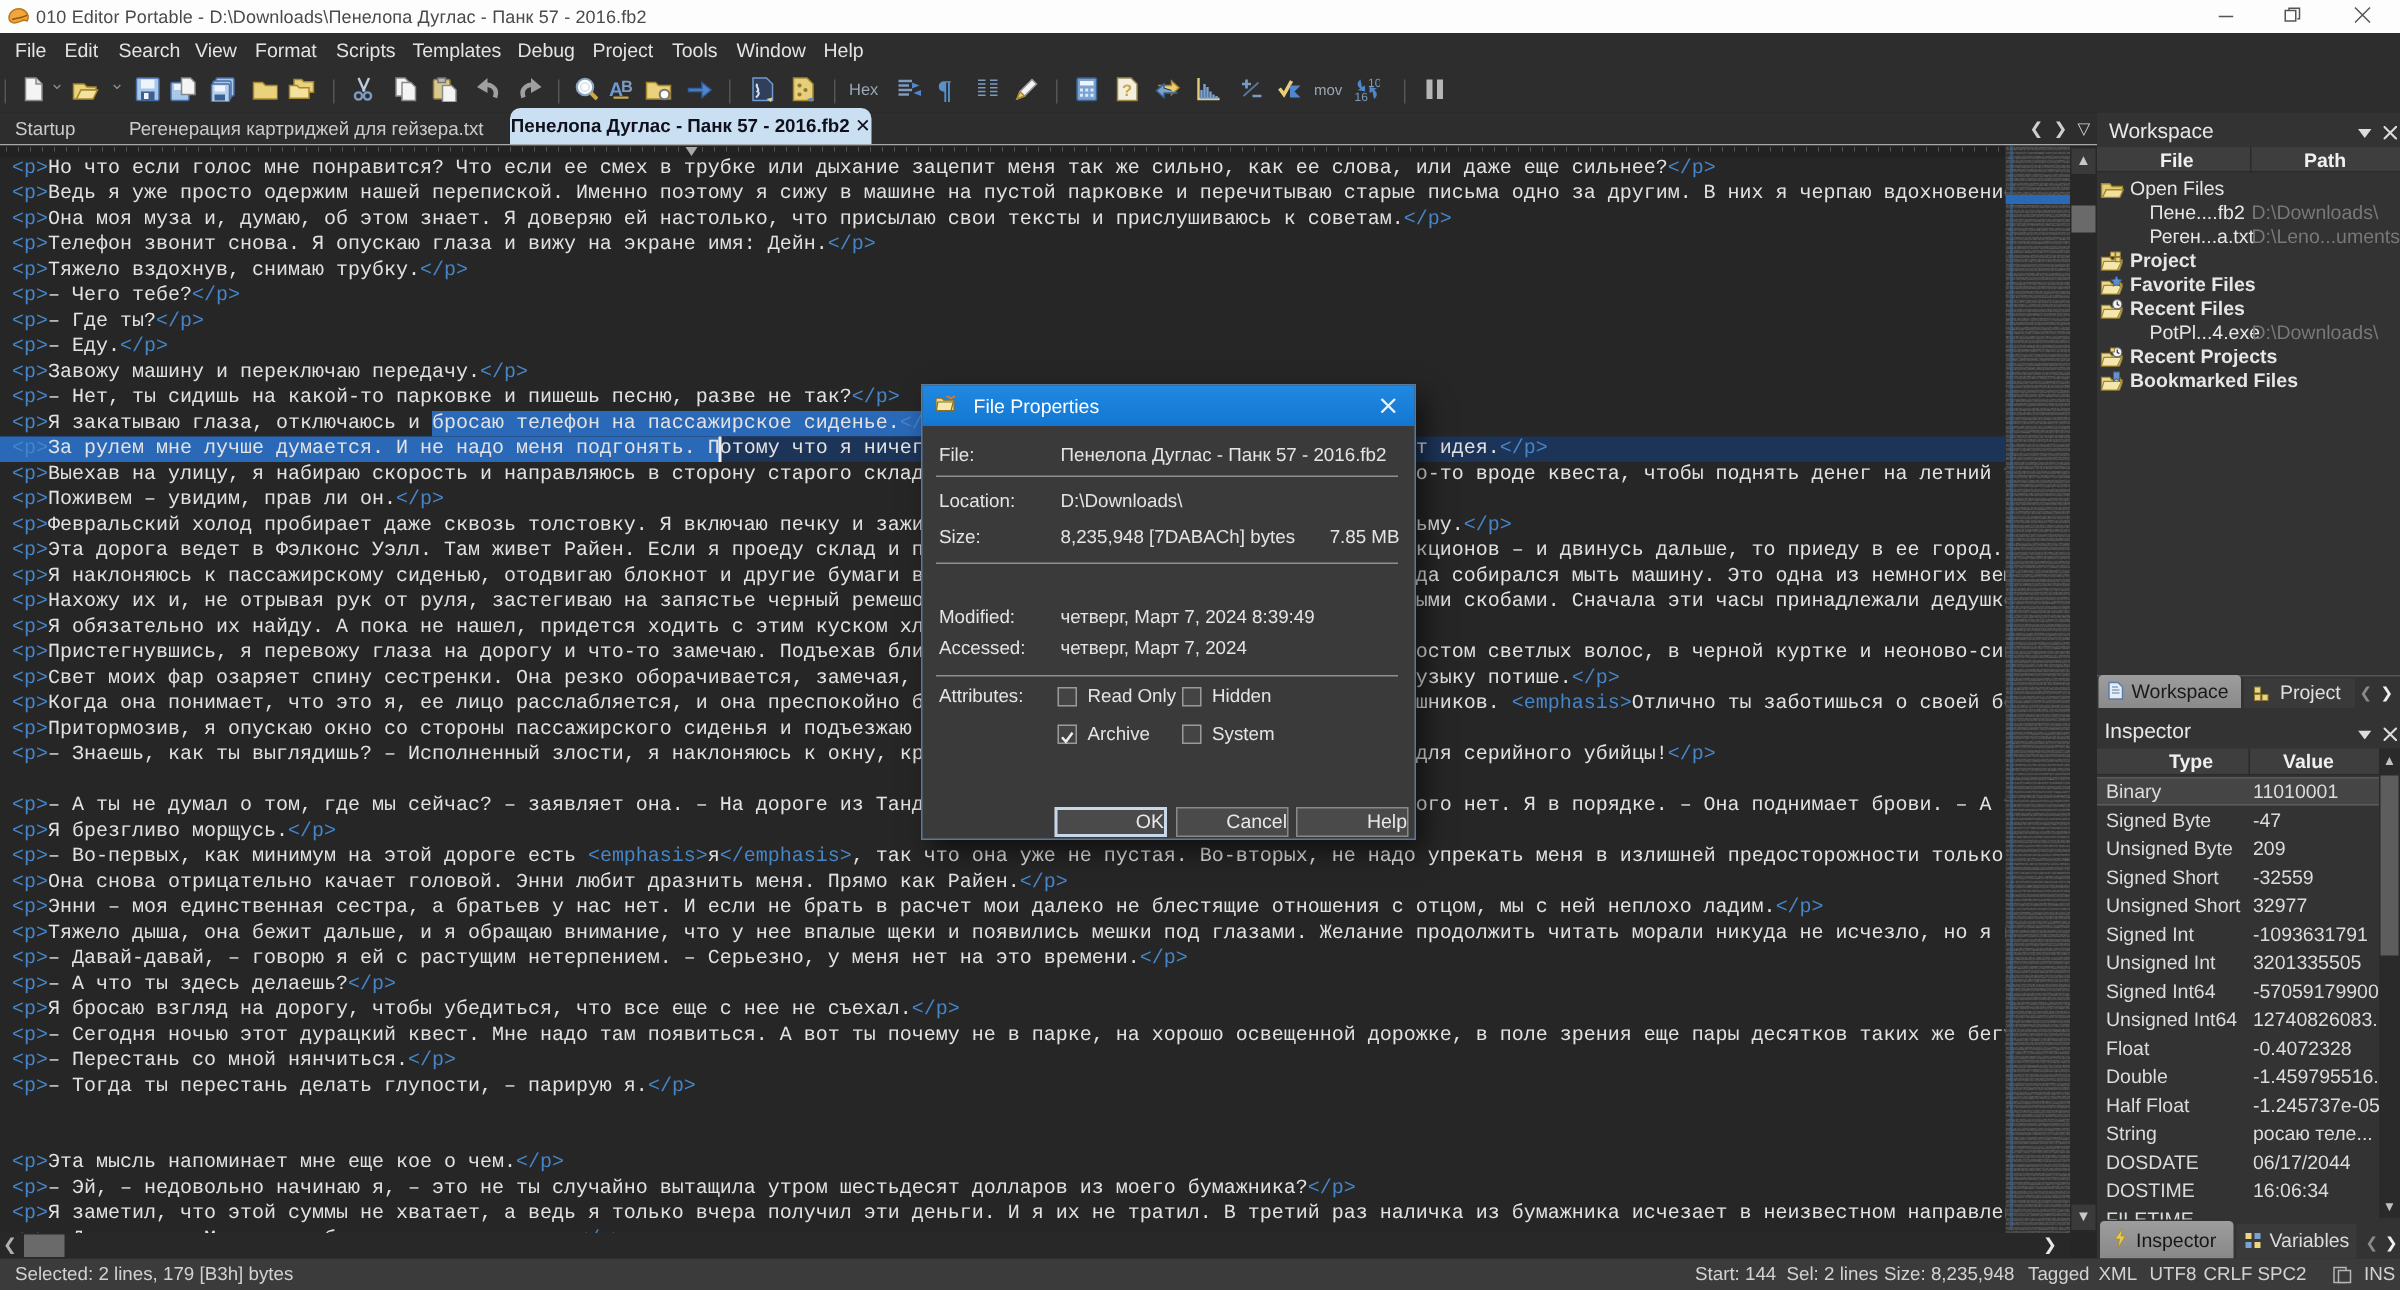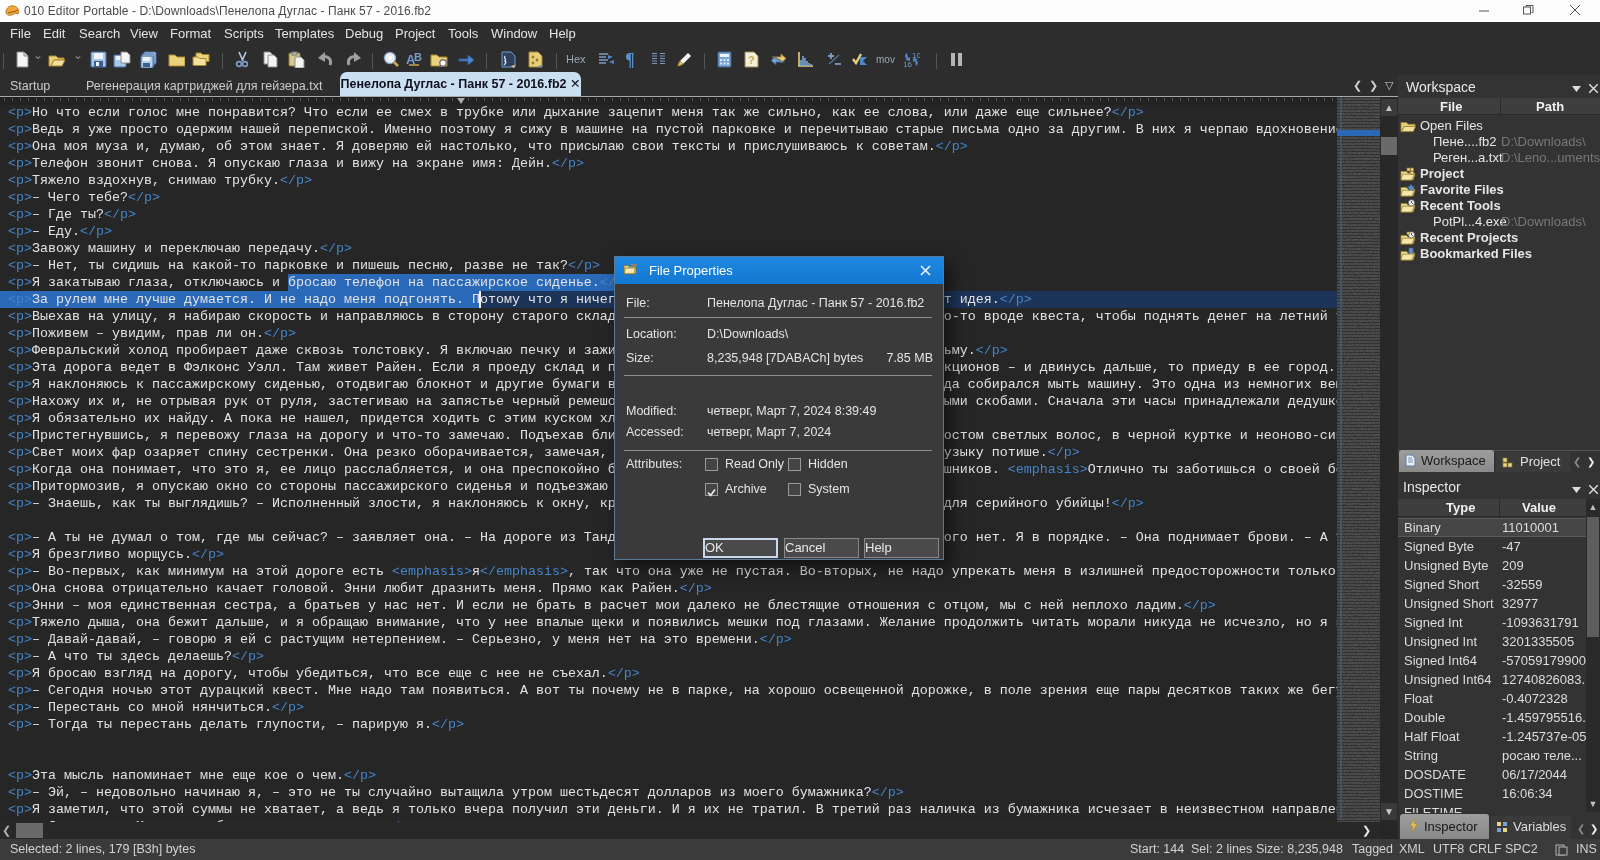--- a/index.html
+++ b/index.html
@@ -31,21 +31,21 @@
 #dlg{position:absolute;left:614px;top:256px;width:330px;height:304px;background:#3a3a3a;border:1px solid #5a7898;box-shadow:6px 8px 16px rgba(0,0,0,0.55);}
 #dlgtitle{position:absolute;left:0;top:0;width:328px;height:27px;background:linear-gradient(#2189e2,#1277d1);color:#fff;font-size:13px}
 #dlgtitle span{position:absolute;left:34px;top:6px}
 .drow{position:absolute;left:0;width:328px;height:17px}
 .dlab{position:absolute;left:11px;font-size:12.5px;color:#e4e4e4}
 .dval{position:absolute;left:92px;font-size:12.5px;color:#e4e4e4;white-space:nowrap}
 .dmb{position:absolute;right:10px;font-size:12.5px;color:#e4e4e4}
 .dsep{position:absolute;left:9px;width:308px;height:1px;background:#8f8f8f}
 .cb{position:absolute;width:13px;height:13px;background:#444;border:1px solid #9a9a9a}
 .clab{position:absolute;font-size:12.5px;color:#e4e4e4}
-.dbtn{position:absolute;top:281px;width:75px;height:20px;background:#4a4a4a;border:1px solid #888;color:#e8e8e8;font-size:13px;text-align:left;line-height:18px}
+.dbtn{position:absolute;top:281px;width:75px;height:20px;background:#4a4a4a;border:1px solid #888;color:#e8e8e8;font-size:13px;text-align:right;line-height:18px}
 #okbtn{border:2px solid #c8d8ea;line-height:16px}
 </style></head><body>
 
 <div id="editor">
   <div class="selr" style="left:288px;top:274px;width:372px;height:17px"></div>
   <div class="cliner" style="left:0;top:291px;width:1337px;height:17px"></div>
   <div class="selr" style="left:0;top:291px;width:480px;height:17px"></div>
 <div class="ln" style="top:104px"><i>&lt;p&gt;</i>Но что если голос мне понравится? Что если ее смех в трубке или дыхание зацепит меня так же сильно, как ее слова, или даже еще сильнее?<i>&lt;/p&gt;</i></div>
 <div class="ln" style="top:121px"><i>&lt;p&gt;</i>Ведь я уже просто одержим нашей перепиской. Именно поэтому я сижу в машине на пустой парковке и перечитываю старые письма одно за другим. В них я черпаю вдохновениеабвгд</div>
 <div class="ln" style="top:138px"><i>&lt;p&gt;</i>Она моя муза и, думаю, об этом знает. Я доверяю ей настолько, что присылаю свои тексты и прислушиваюсь к советам.<i>&lt;/p&gt;</i></div>
@@ -357,21 +357,21 @@
       <path d="M2.6 7.2h11.8L11.6 13H1z" fill="#f4e6ac" stroke="#a08631" stroke-width="0.8"></path>
       <path d="M11 1l1.1 2.3 2.5.3-1.9 1.7.5 2.5L11 6.6 8.8 7.8l.5-2.5L7.4 3.6l2.5-.3z" fill="#5d8fd0" stroke="#34639f" stroke-width="0.6"></path>
     </svg></div>
 <div style="position:absolute;left:1420px;top:182px;height:16px;color:#e6e6e6;font-size:13px;font-weight:700;white-space:nowrap">Favorite Files</div>
 <div style="position:absolute;left:1400px;top:199px;width:16px;height:14px"><svg width="16" height="14" viewBox="0 0 16 14" style="">
       <path d="M1 4.5h5.5l1.5 1.8h1.5V5h4v1.3h1.2v2L13 13H1z" fill="#ecd98e" stroke="#a08631" stroke-width="0.8"></path>
       <path d="M2.6 7.2h11.8L11.6 13H1z" fill="#f4e6ac" stroke="#a08631" stroke-width="0.8"></path>
       <circle cx="11.5" cy="3.8" r="3.1" fill="#f4f4f4" stroke="#666" stroke-width="0.8"></circle>
       <path d="M11.5 2v1.9l1.4.8" stroke="#444" stroke-width="0.9" fill="none"></path>
     </svg></div>
-<div style="position:absolute;left:1420px;top:198px;height:16px;color:#e6e6e6;font-size:13px;font-weight:700;white-space:nowrap">Recent Tools</div>
+<div style="position:absolute;left:1420px;top:198px;height:16px;color:#e6e6e6;font-size:13px;font-weight:700;white-space:nowrap">Recent Files</div>
 <div style="position:absolute;left:1433px;top:214px;height:16px;color:#e6e6e6;font-size:13px;font-weight:400;white-space:nowrap">PotPl...4.exe</div>
 <div style="position:absolute;left:1501px;top:214px;width:99px;height:16px;overflow:hidden;color:#787878;font-size:13px;white-space:nowrap">D:\Downloads\</div>
 <div style="position:absolute;left:1400px;top:231px;width:16px;height:14px"><svg width="16" height="14" viewBox="0 0 16 14" style="">
       <path d="M1 4.5h5.5l1.5 1.8h1.5V5h4v1.3h1.2v2L13 13H1z" fill="#ecd98e" stroke="#a08631" stroke-width="0.8"></path>
       <path d="M2.6 7.2h11.8L11.6 13H1z" fill="#f4e6ac" stroke="#a08631" stroke-width="0.8"></path>
       <circle cx="11.5" cy="3.8" r="3.1" fill="#f4f4f4" stroke="#666" stroke-width="0.8"></circle>
       <path d="M11.5 2v1.9l1.4.8" stroke="#444" stroke-width="0.9" fill="none"></path>
       <rect x="7" y="1" width="2.6" height="2.6" fill="#e8d683" stroke="#8f7a35" stroke-width="0.6"></rect>
     </svg></div>
 <div style="position:absolute;left:1420px;top:230px;height:16px;color:#e6e6e6;font-size:13px;font-weight:700;white-space:nowrap">Recent Projects</div>

